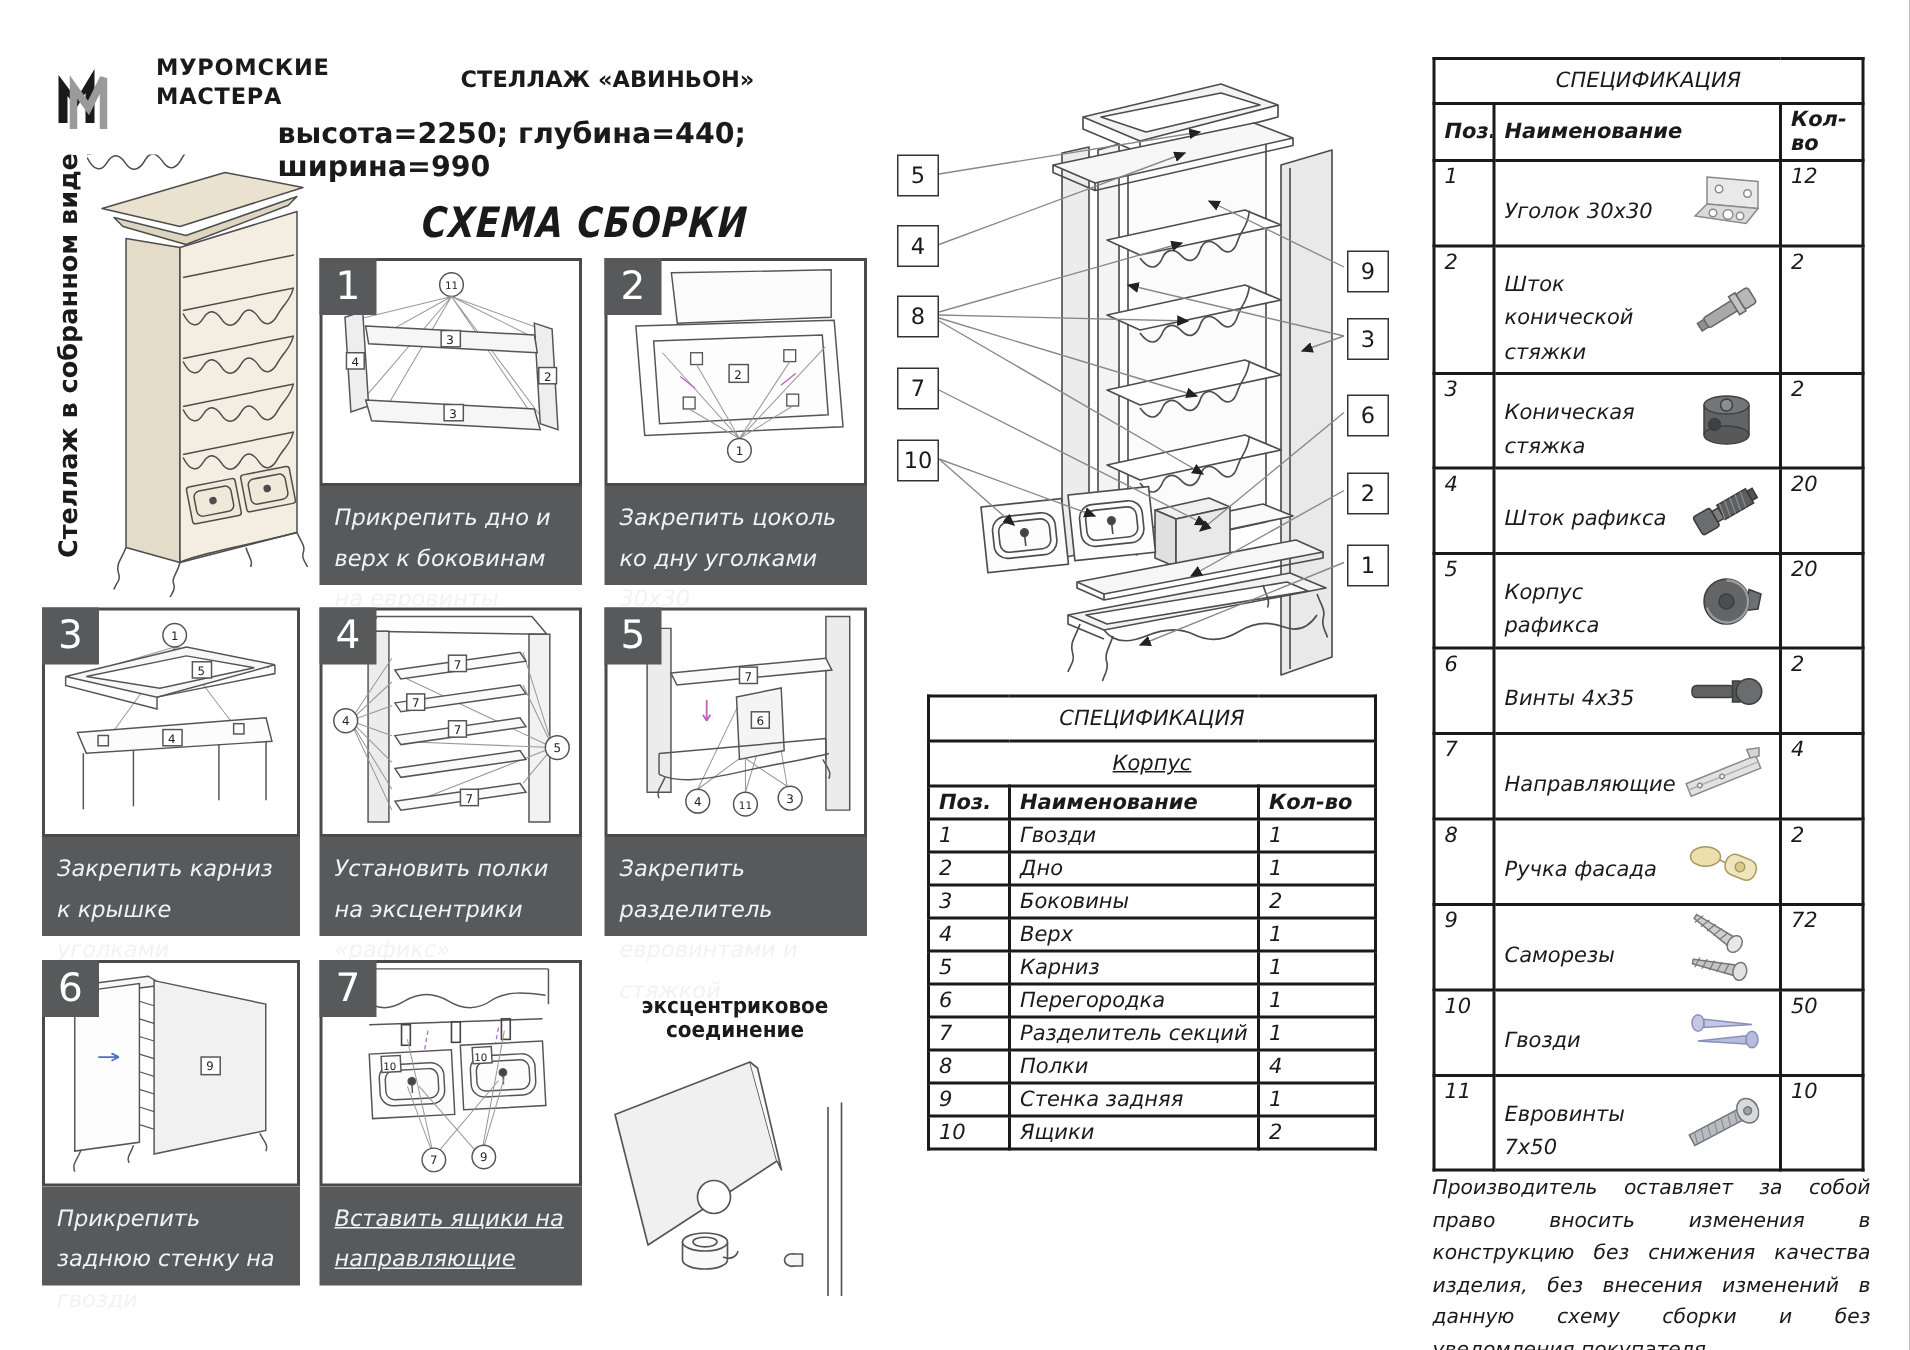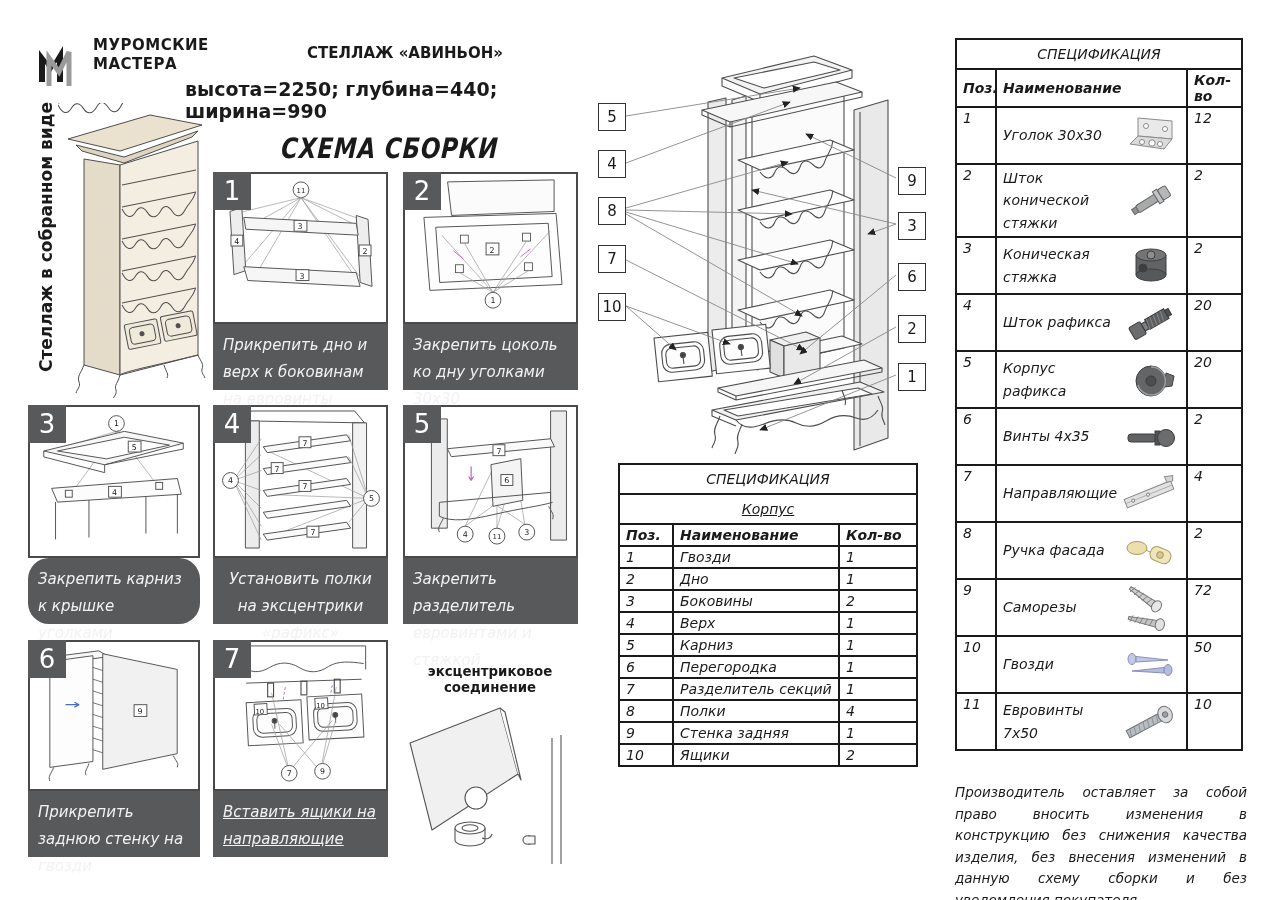--- a/index.html
+++ b/index.html
@@ -26,32 +26,32 @@
       display:flex;align-items:center;justify-content:center;font-size:15px;}
   
   table.spec{border-collapse:collapse;table-layout:fixed;}
   table.spec td{border:2px solid #1a1a1a;font-style:italic;font-size:14px;padding:2px 6px;
                 vertical-align:middle;overflow:hidden;}
   table.spec .ttl{text-align:center;font-size:14px;padding:6px 2px;}
   table.spec .sub{text-align:center;padding:6px 2px;}
   table.spec .sub span{text-decoration:underline;}
   table.spec .hdr{font-weight:bold;}
   .namecell{display:flex;align-items:center;gap:2px;}
-  .namecell .nm{flex:1;line-height:1.6;}
+  .namecell .nm{flex:1;line-height:1.6;margin-top:12px;}
   .disclaimer{font-style:italic;font-size:13.5px;line-height:1.6;text-align:justify;}
   .ecc-label{font-weight:bold;font-size:14.5px;text-align:center;transform:scaleX(.92);}
   svg{display:block;}
   svg text{font-family:"DejaVu Sans",sans-serif;fill:#222;}
 </style>
 </head>
 <body>
 
 <div id="page">
 
-  <div class="abs" style="left:35px;top:36px;display:flex;gap:4px;">
+  <div class="abs" style="left:35px;top:36px;display:flex;gap:15px;">
     <svg width="54" height="54" viewBox="0 0 54 54">
       <path d="M4,46 V14 L16,30 L28,10 V46 h-6 V26 l-6,10 -6,-8 v18 z" fill="#1a1a1a"></path>
       <path d="M14,50 V22 L24,36 L34,16 V50" fill="none" stroke="#9a9a9a" stroke-width="5"></path>
     </svg>
     <div class="brand-text">
       <div>МУРОМСКИЕ</div>
       <div>МАСТЕРА</div>
     </div>
   </div>
 
@@ -166,21 +166,21 @@
           <rect x="36" y="84" width="7" height="7"></rect>
             <rect x="128" y="76" width="7" height="7"></rect>
           <rect x="100" y="34" width="13" height="11" fill="#fff"></rect>
           <rect x="80" y="80" width="13" height="11" fill="#fff"></rect>
         </g>
         <text x="88" y="19" font-size="8" text-anchor="middle">1</text>
         <text x="106" y="43" font-size="8" text-anchor="middle">5</text>
         <text x="86" y="89" font-size="8" text-anchor="middle">4</text>
       </svg>
     </div>
-    <div class="cap" style="height:52px;border-radius:21px;">Закрепить карниз к крышке уголками</div>
+    <div class="cap" style="height:52px;">Закрепить карниз к крышке уголками</div>
   </div>
 
   <div class="step" style="left:213px;top:405px;width:175px;">
     <div class="img" style="height:149px;">
       <div class="num">4</div>
       <svg width="171" height="145" viewBox="0 0 171 146">
         <g stroke="#555" stroke-width="1" fill="none">
           <polygon points="36,4 140,4 150,16 30,14" fill="#fdfdfd"></polygon>
           <polygon points="30,14 44,14 44,142 30,142" fill="#ececec"></polygon>
           <polygon points="138,16 152,16 152,142 138,142" fill="#f2f2f2"></polygon>
@@ -203,21 +203,21 @@
           <rect x="92" y="120" width="12" height="11" fill="#fff"></rect>
         </g>
         <text x="15" y="77" font-size="8" text-anchor="middle">4</text>
         <text x="90" y="39" font-size="8" text-anchor="middle">7</text>
         <text x="62" y="65" font-size="8" text-anchor="middle">7</text>
         <text x="90" y="83" font-size="8" text-anchor="middle">7</text>
         <text x="98" y="129" font-size="8" text-anchor="middle">7</text>
         <text x="157" y="95" font-size="8" text-anchor="middle">5</text>
       </svg>
     </div>
-    <div class="cap" style="height:52px;text-align:center;">Установить полки  на эксцентрики «рафикс»</div>
+    <div class="cap" style="height:52px;">Установить полки  на эксцентрики «рафикс»</div>
   </div>
 
   <div class="step" style="left:403px;top:405px;width:175px;">
     <div class="img" style="height:149px;">
       <div class="num">5</div>
       <svg width="171" height="145" viewBox="0 0 171 146">
         <g stroke="#555" stroke-width="1" fill="none">
           <polygon points="26,12 42,12 42,122 26,122" fill="#ececec"></polygon>
           <polygon points="146,4 162,4 162,134 146,134" fill="#ececec"></polygon>
           <polygon points="42,42 146,32 150,40 46,50" fill="#fafafa"></polygon>

